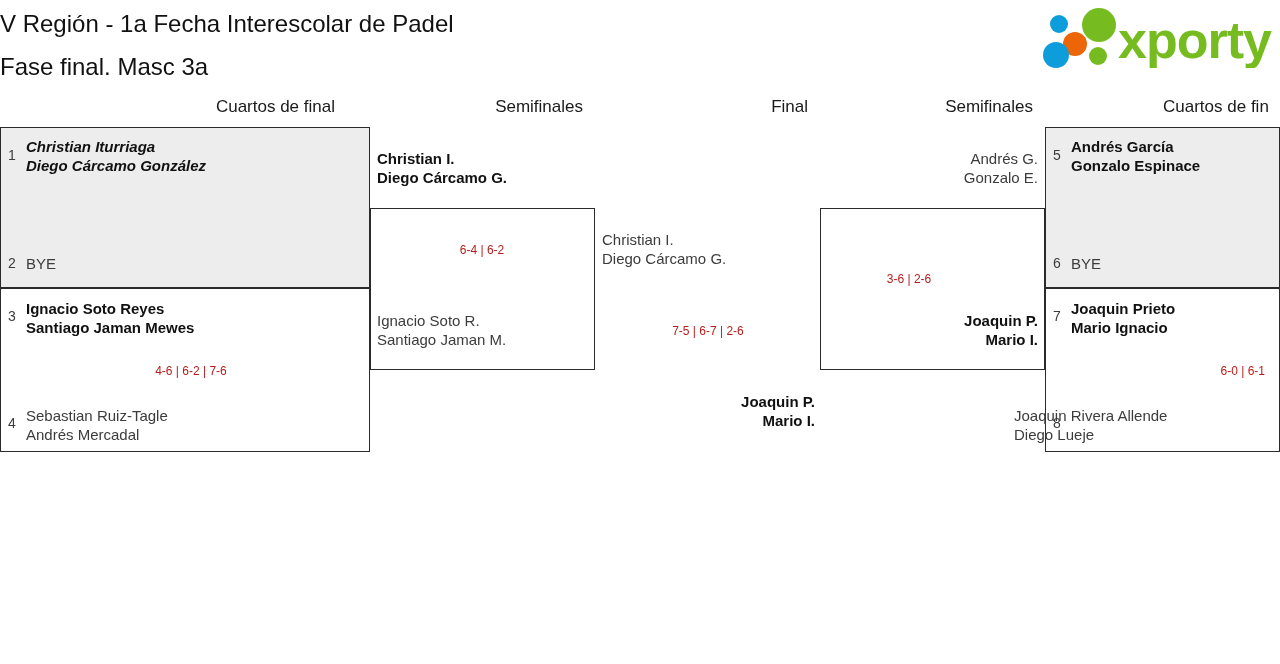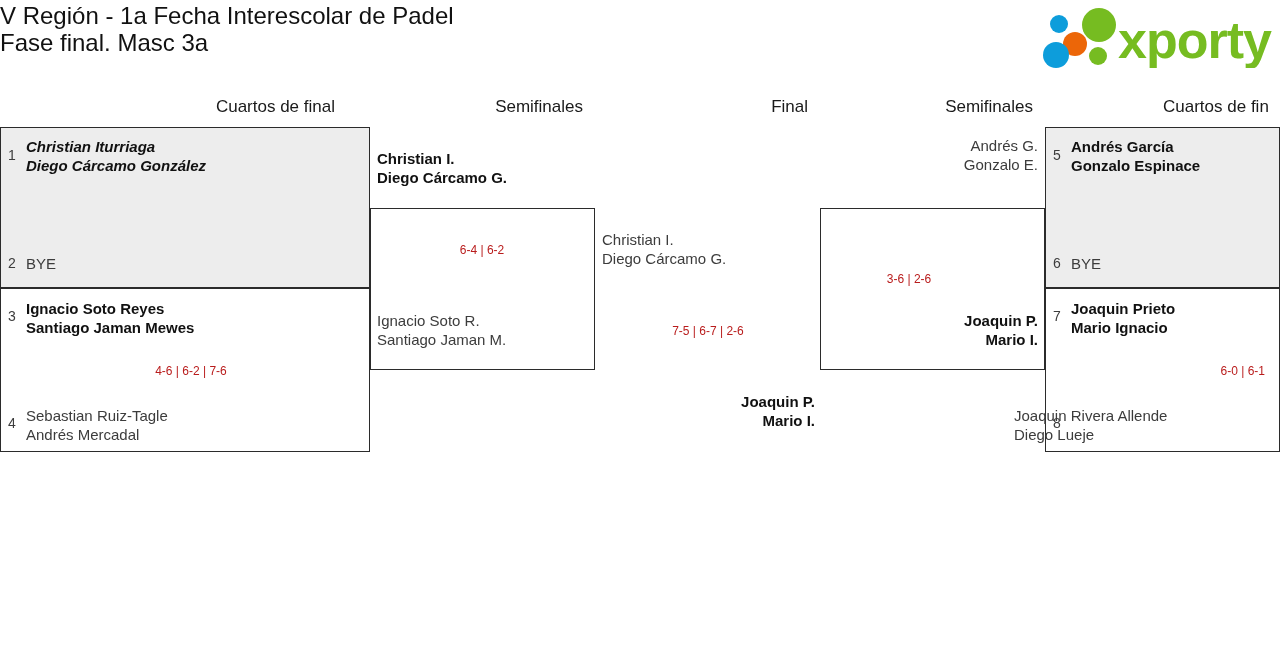--- a/index.html
+++ b/index.html
@@ -17,21 +17,21 @@
     -webkit-font-smoothing: antialiased;
   }
 
   
   #tournament-title {
     position: absolute;
     left: 0px;
     top: 2px;
     width: 800px;
     font-size: 24px;
-    line-height: 27px;
+    line-height: 43px;
     font-weight: 400;
     color: #111111;
     white-space: pre-line;
   }
 
   #brand-logo {
     position: absolute;
     right: 8px;
     top: 8px;
     width: 232px;
@@ -142,21 +142,21 @@
 Santiago Jaman M.</div>
 <div class="score align-center" style="left:377px; top:241px; width:210px;">6-4 | 6-2</div>
 
 <div class="team" style="left:602px; top:230px; width:220px;">Christian I.
 Diego Cárcamo G.</div>
 <div class="team winner align-right" style="left:595px; top:392px; width:220px;">Joaquin P.
 Mario I.</div>
 <div class="score align-center" style="left:598px; top:322px; width:220px;">7-5 | 6-7 | 2-6</div>
 
 <div class="match-box" style="left:820px; top:208px; width:225px; height:162px;"></div>
-<div class="team align-right" style="left:828px; top:136px; width:210px;">Andrés G.
+<div class="team align-right" style="left:828px; top:149px; width:210px;">Andrés G.
 Gonzalo E.</div>
 <div class="team winner align-right" style="left:828px; top:311px; width:210px;">Joaquin P.
 Mario I.</div>
 <div class="score align-center" style="left:804px; top:241px; width:210px;margin-top:29px;">3-6 | 2-6</div>
 
 <div class="match-box shaded" style="left:1045px; top:127px; width:235px; height:161px;"></div>
 <div class="seed" style="left:1048px; top:147px;">5</div>
 <div class="team winner" style="left:1071px; top:137px; width:205px;">Andrés García
 Gonzalo Espinace</div>
 <div class="seed" style="left:1048px; top:255px;">6</div>

